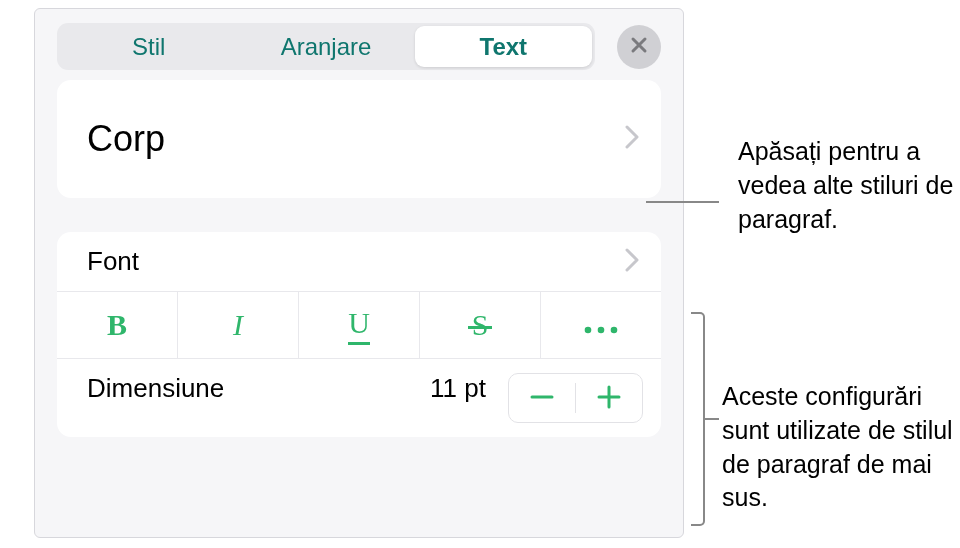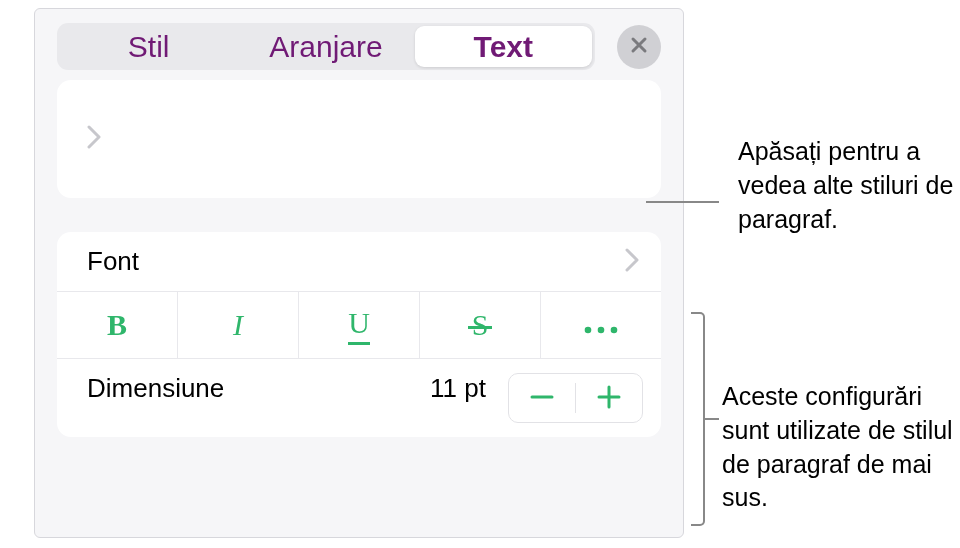--- a/index.html
+++ b/index.html
@@ -33,22 +33,22 @@
       flex: 1;
       background: #e9e9ec;
       border-radius: 11px;
       height: 47px;
       align-items: center;
       padding: 3px;
     }
     .seg-btn {
       flex: 1;
       text-align: center;
-      font-size: 30px;
-      color: #701a75;
+      font-size: 24px;
+      color: #0f766e;
       height: 41px;
       line-height: 41px;
       border-radius: 9px;
       cursor: pointer;
     }
     .seg-btn.active {
       background: #fff;
       font-weight: 600;
       box-shadow: 0 1px 3px rgba(0,0,0,0.12);
     }
@@ -213,20 +213,21 @@
         <svg viewBox="0 0 20 20">
             <path d="M4 4 L16 16 M16 4 L4 16" stroke="#7a7a7e" stroke-width="3" stroke-linecap="round" fill="none"></path>
           </svg>
       </span>
     </div>
   </div>
 
 
   <div class="card">
     <div class="paragraph-style-row">
+      <span class="paragraph-style-name">Corp</span>
       <span class="chevron">
         <svg viewBox="0 0 14 24">
             <path d="M2 2 L12 12 L2 22" stroke="#c7c7cc" stroke-width="3" stroke-linecap="round" stroke-linejoin="round" fill="none"></path>
           </svg>
       </span>
     </div>
   </div>
 
   <div class="font-block">
 

